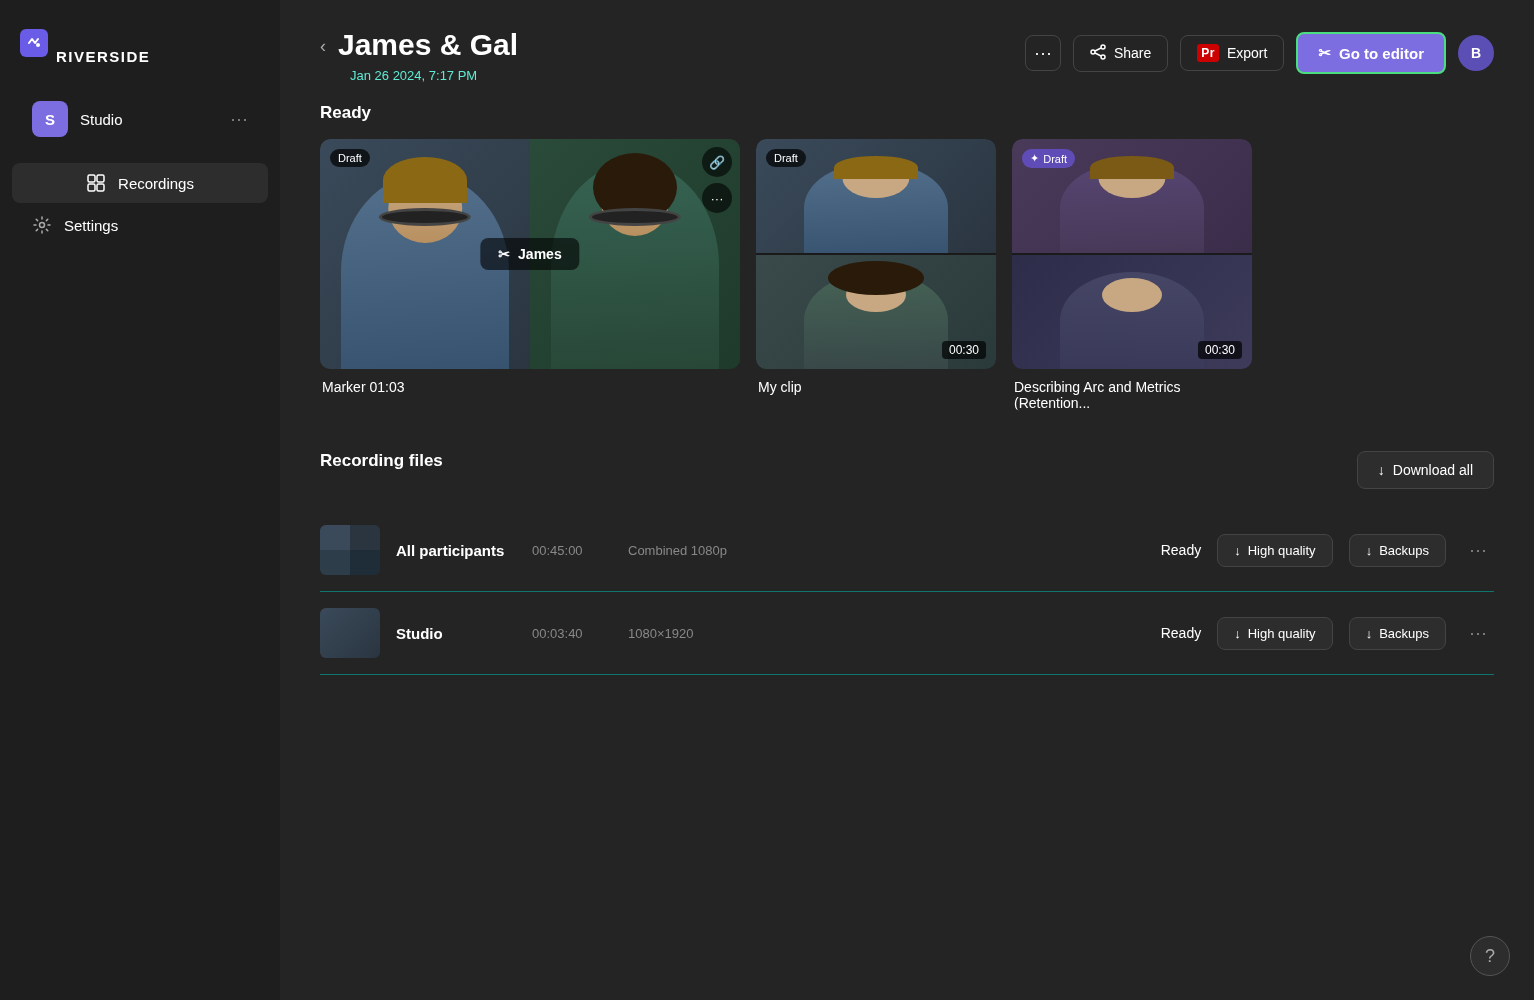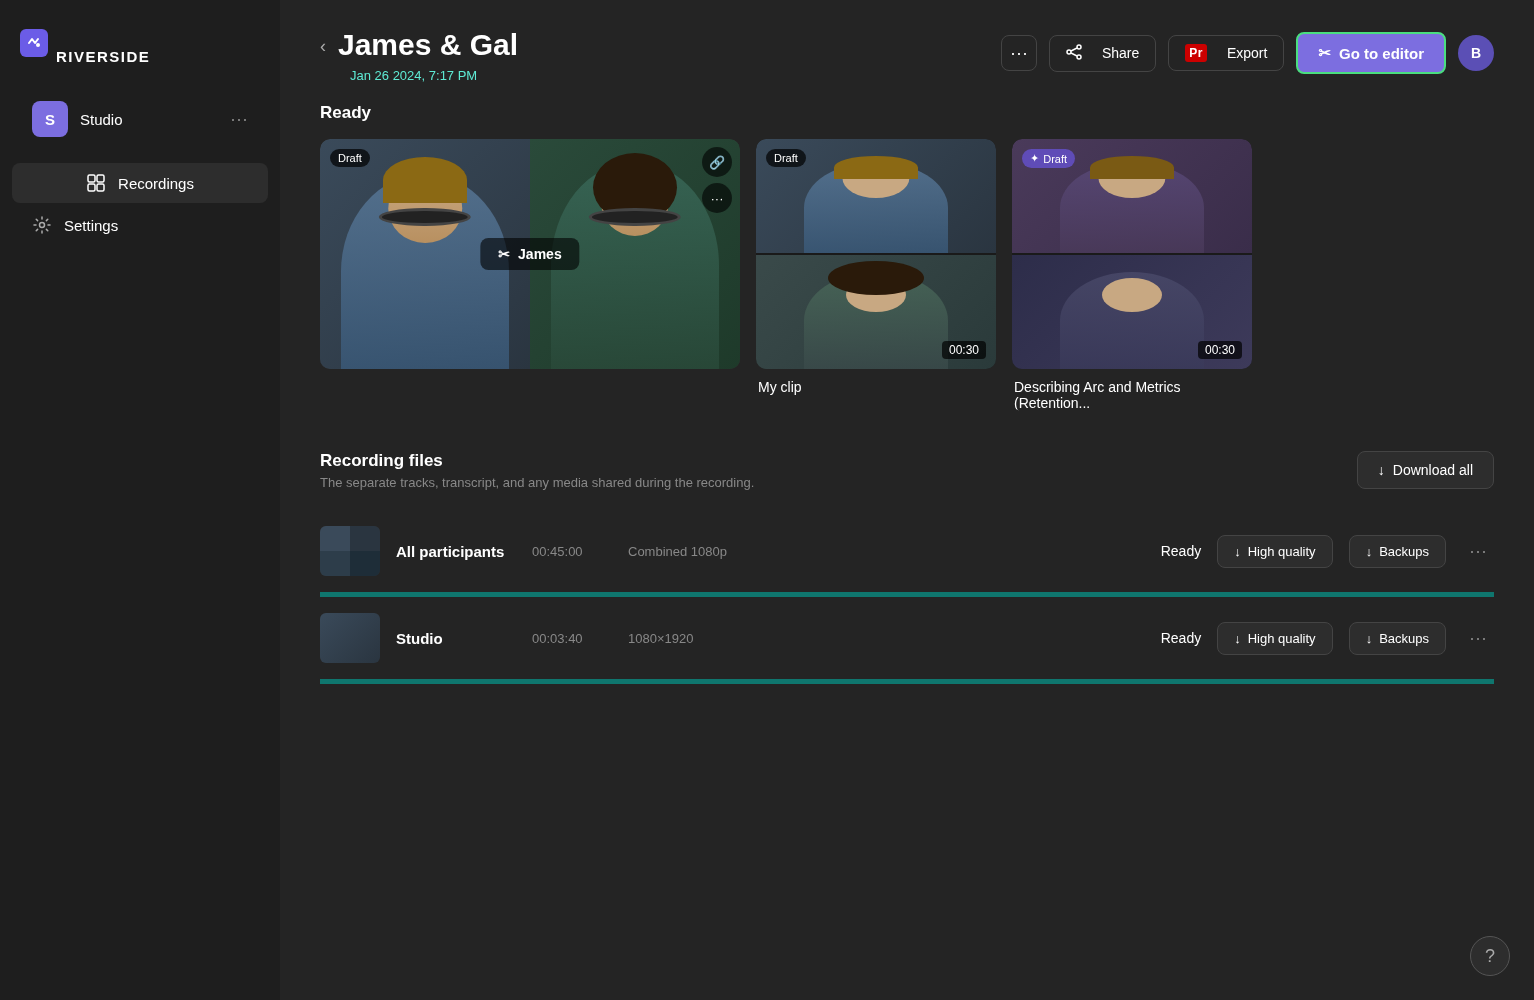--- a/index.html
+++ b/index.html
@@ -149,21 +149,21 @@
     }
     .header-actions {
       display: flex;
       align-items: center;
       gap: 12px;
       margin-top: 4px;
     }
     .action-btn {
       display: flex;
       align-items: center;
-      gap: 20px;
+      gap: 8px;
       padding: 8px 16px;
       border-radius: 8px;
       border: 1px solid #444;
       background: transparent;
       color: #fff;
       font-size: 14px;
       cursor: pointer;
     }
     .go-editor-btn {
       display: flex;
@@ -395,21 +395,21 @@
       font-weight: 500;
       cursor: pointer;
       white-space: nowrap;
     }
 
     
     .recording-row {
       display: flex;
       align-items: center;
       padding: 16px 0;
-      border-bottom: 5px solid #0f766e;
+      border-bottom: 1px solid #0f766e;
       gap: 16px;
     }
     .recording-thumb {
       width: 60px;
       height: 50px;
       border-radius: 6px;
       overflow: hidden;
       flex-shrink: 0;
       position: relative;
       background: #333;
@@ -608,20 +608,21 @@
               <span>James</span>
             </div>
 
             <div class="clip-badge">Draft</div>
 
             <div class="clip-actions-overlay">
               <div class="clip-action-icon">🔗</div>
               <div class="clip-action-icon">···</div>
             </div>
           </div>
+          <div class="clip-name">Marker 01:03</div>
         </div>
 
         <div class="clip-card">
           <div class="clip-thumbnail" style="height:230px; width:240px;">
             <div class="clip2-thumb">
               <div class="clip2-top" style="position:relative; background:linear-gradient(135deg,#3a4a5a,#2a3540);">
                 <div style="position:absolute;bottom:0;left:50%;transform:translateX(-50%);width:60%;height:80%;background:linear-gradient(180deg,#5a7a9a,#3a5a7a);border-radius:50% 50% 0 0;opacity:0.8;"></div>
                 <div style="position:absolute;bottom:48%;left:50%;transform:translateX(-50%);width:28%;height:35%;background:#c8a882;border-radius:50%;"></div>
                 <div style="position:absolute;bottom:65%;left:50%;transform:translateX(-50%);width:35%;height:20%;background:#8B6914;border-radius:50% 50% 0 0;"></div>
               </div>
@@ -659,21 +660,20 @@
           <div class="clip-name">Describing Arc and Metrics (Retention...</div>
         </div>
 
       </div>
     </div>
 
     <div>
       <div class="recording-files-header">
         <div class="recording-files-info">
           <div class="recording-files-title">Recording files</div>
-          <div class="recording-files-desc">The separate tracks, transcript, and any media shared during the recording.</div>
         </div>
         <button class="download-all-btn">
           <span>↓</span>
           <span>Download all</span>
         </button>
       </div>
 
       <div class="recording-row">
         <div class="recording-thumb">
           <div class="rec-thumb-grid">

